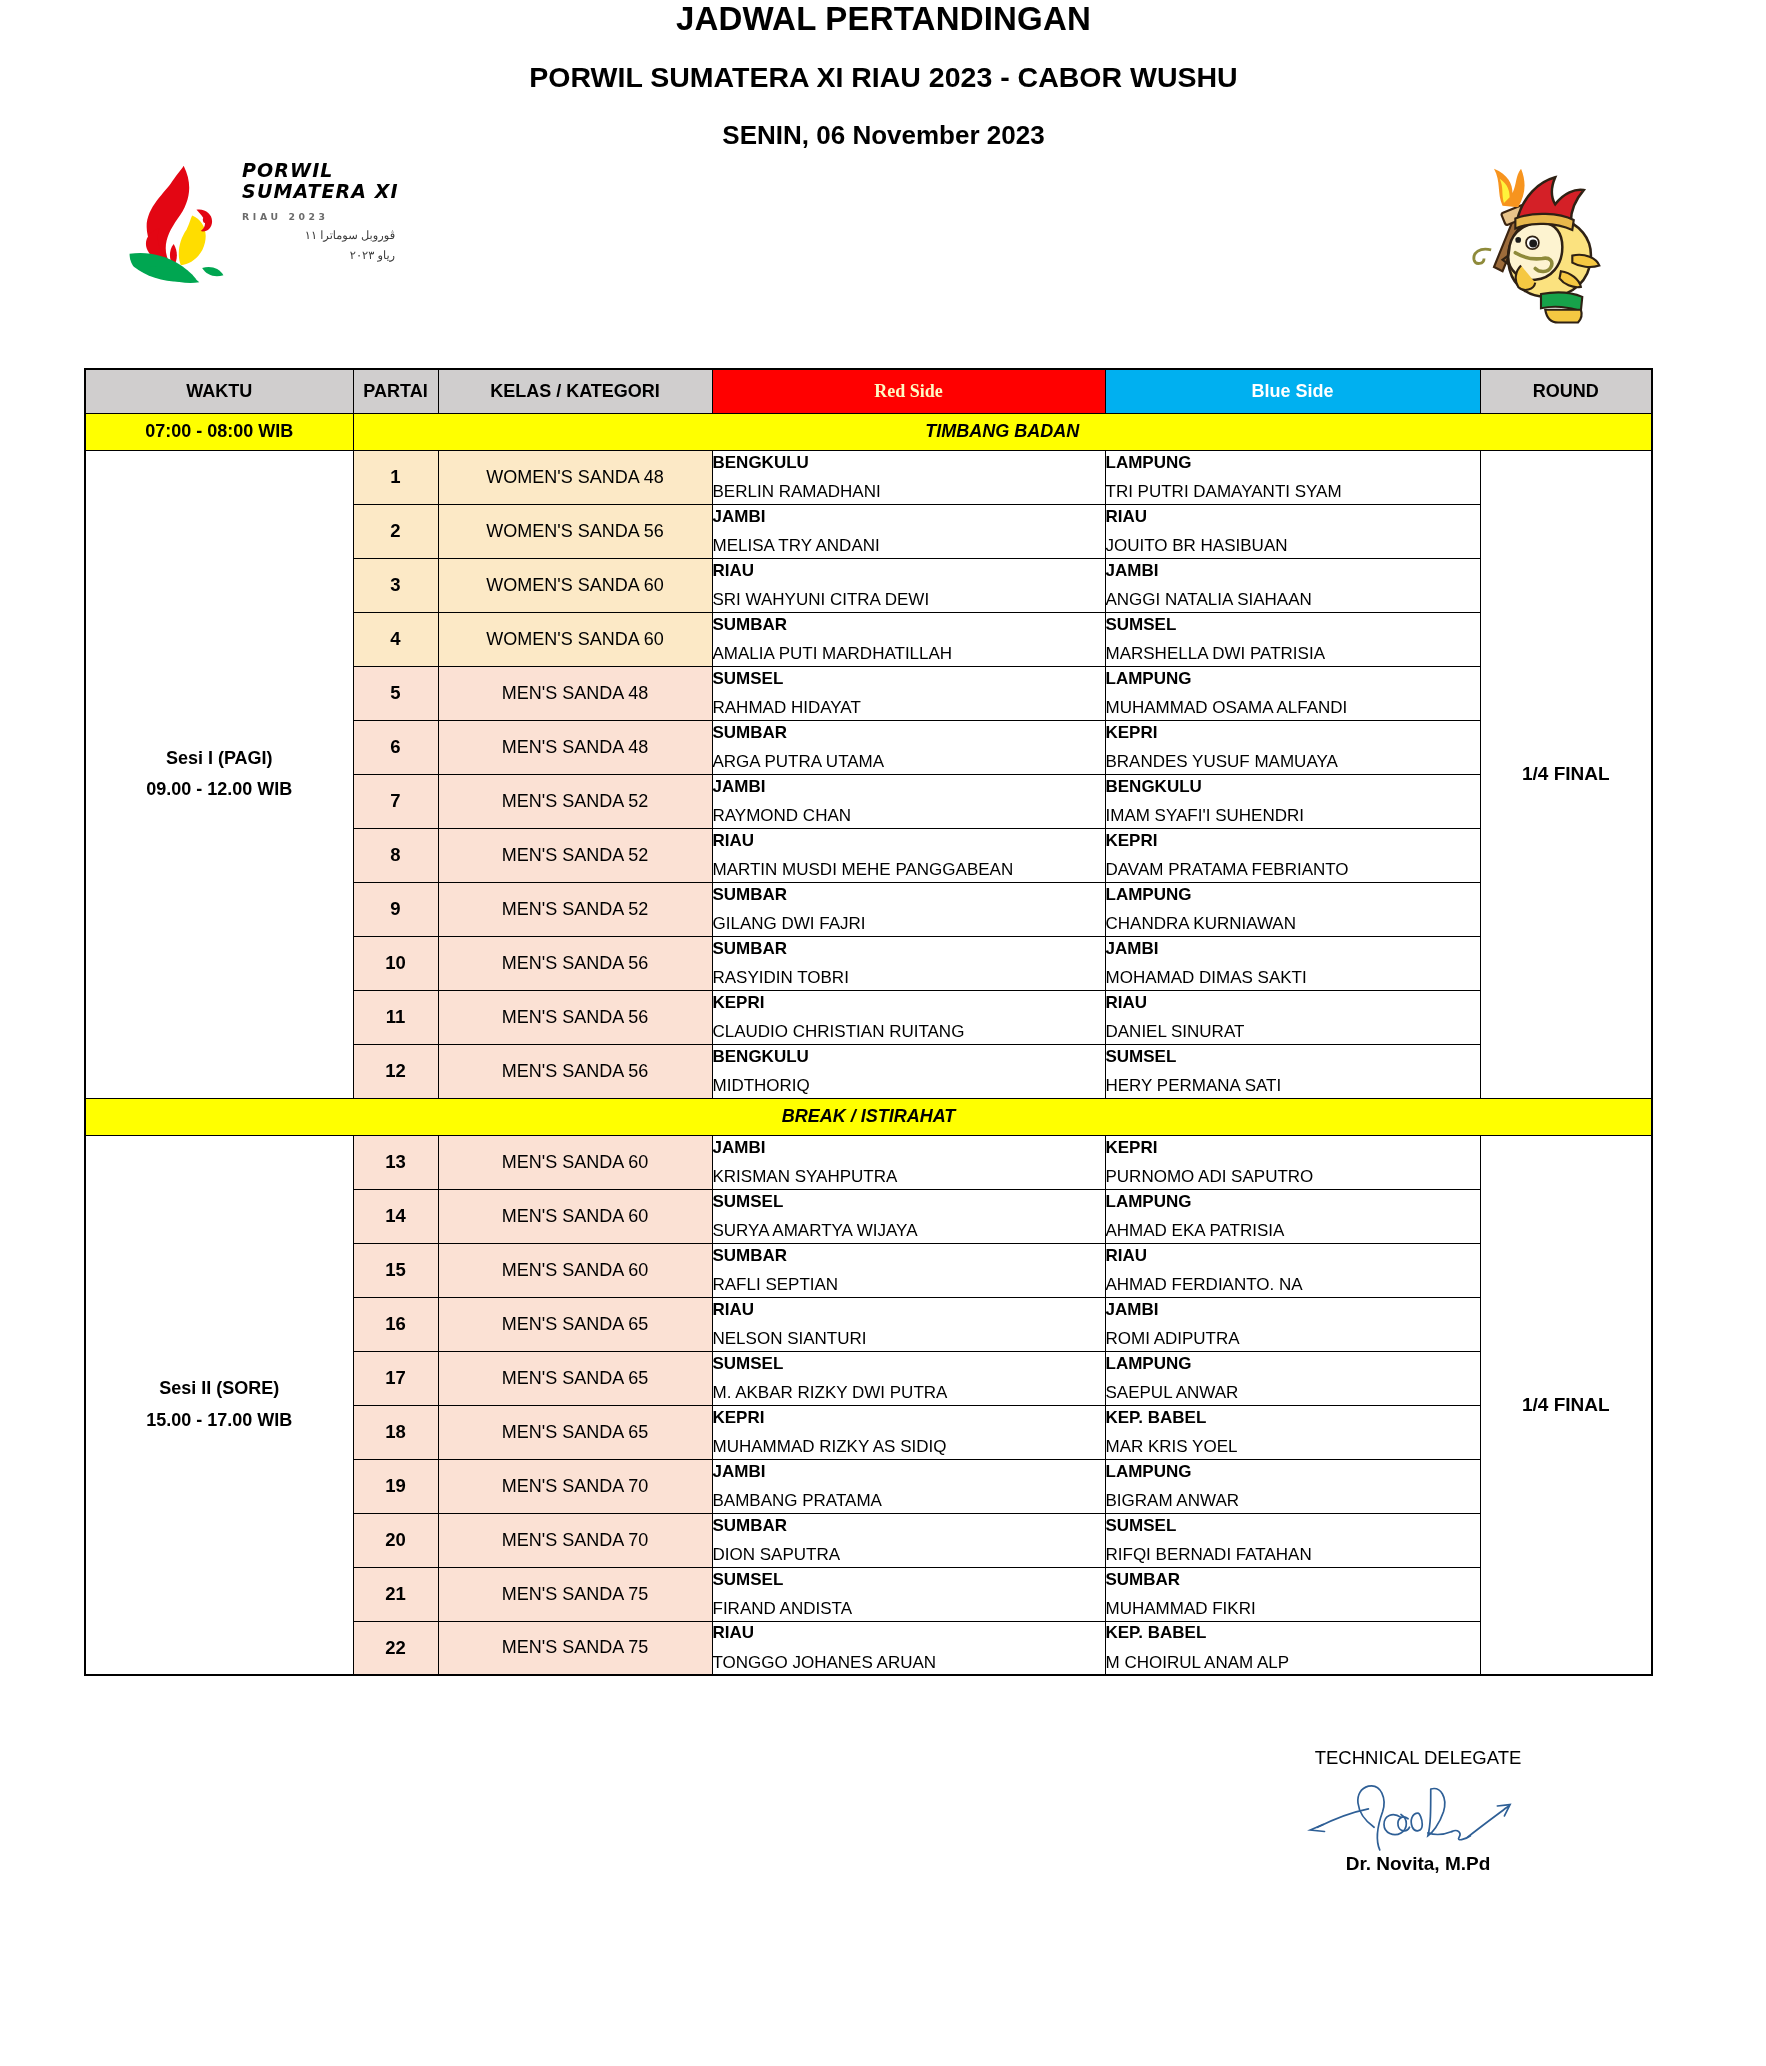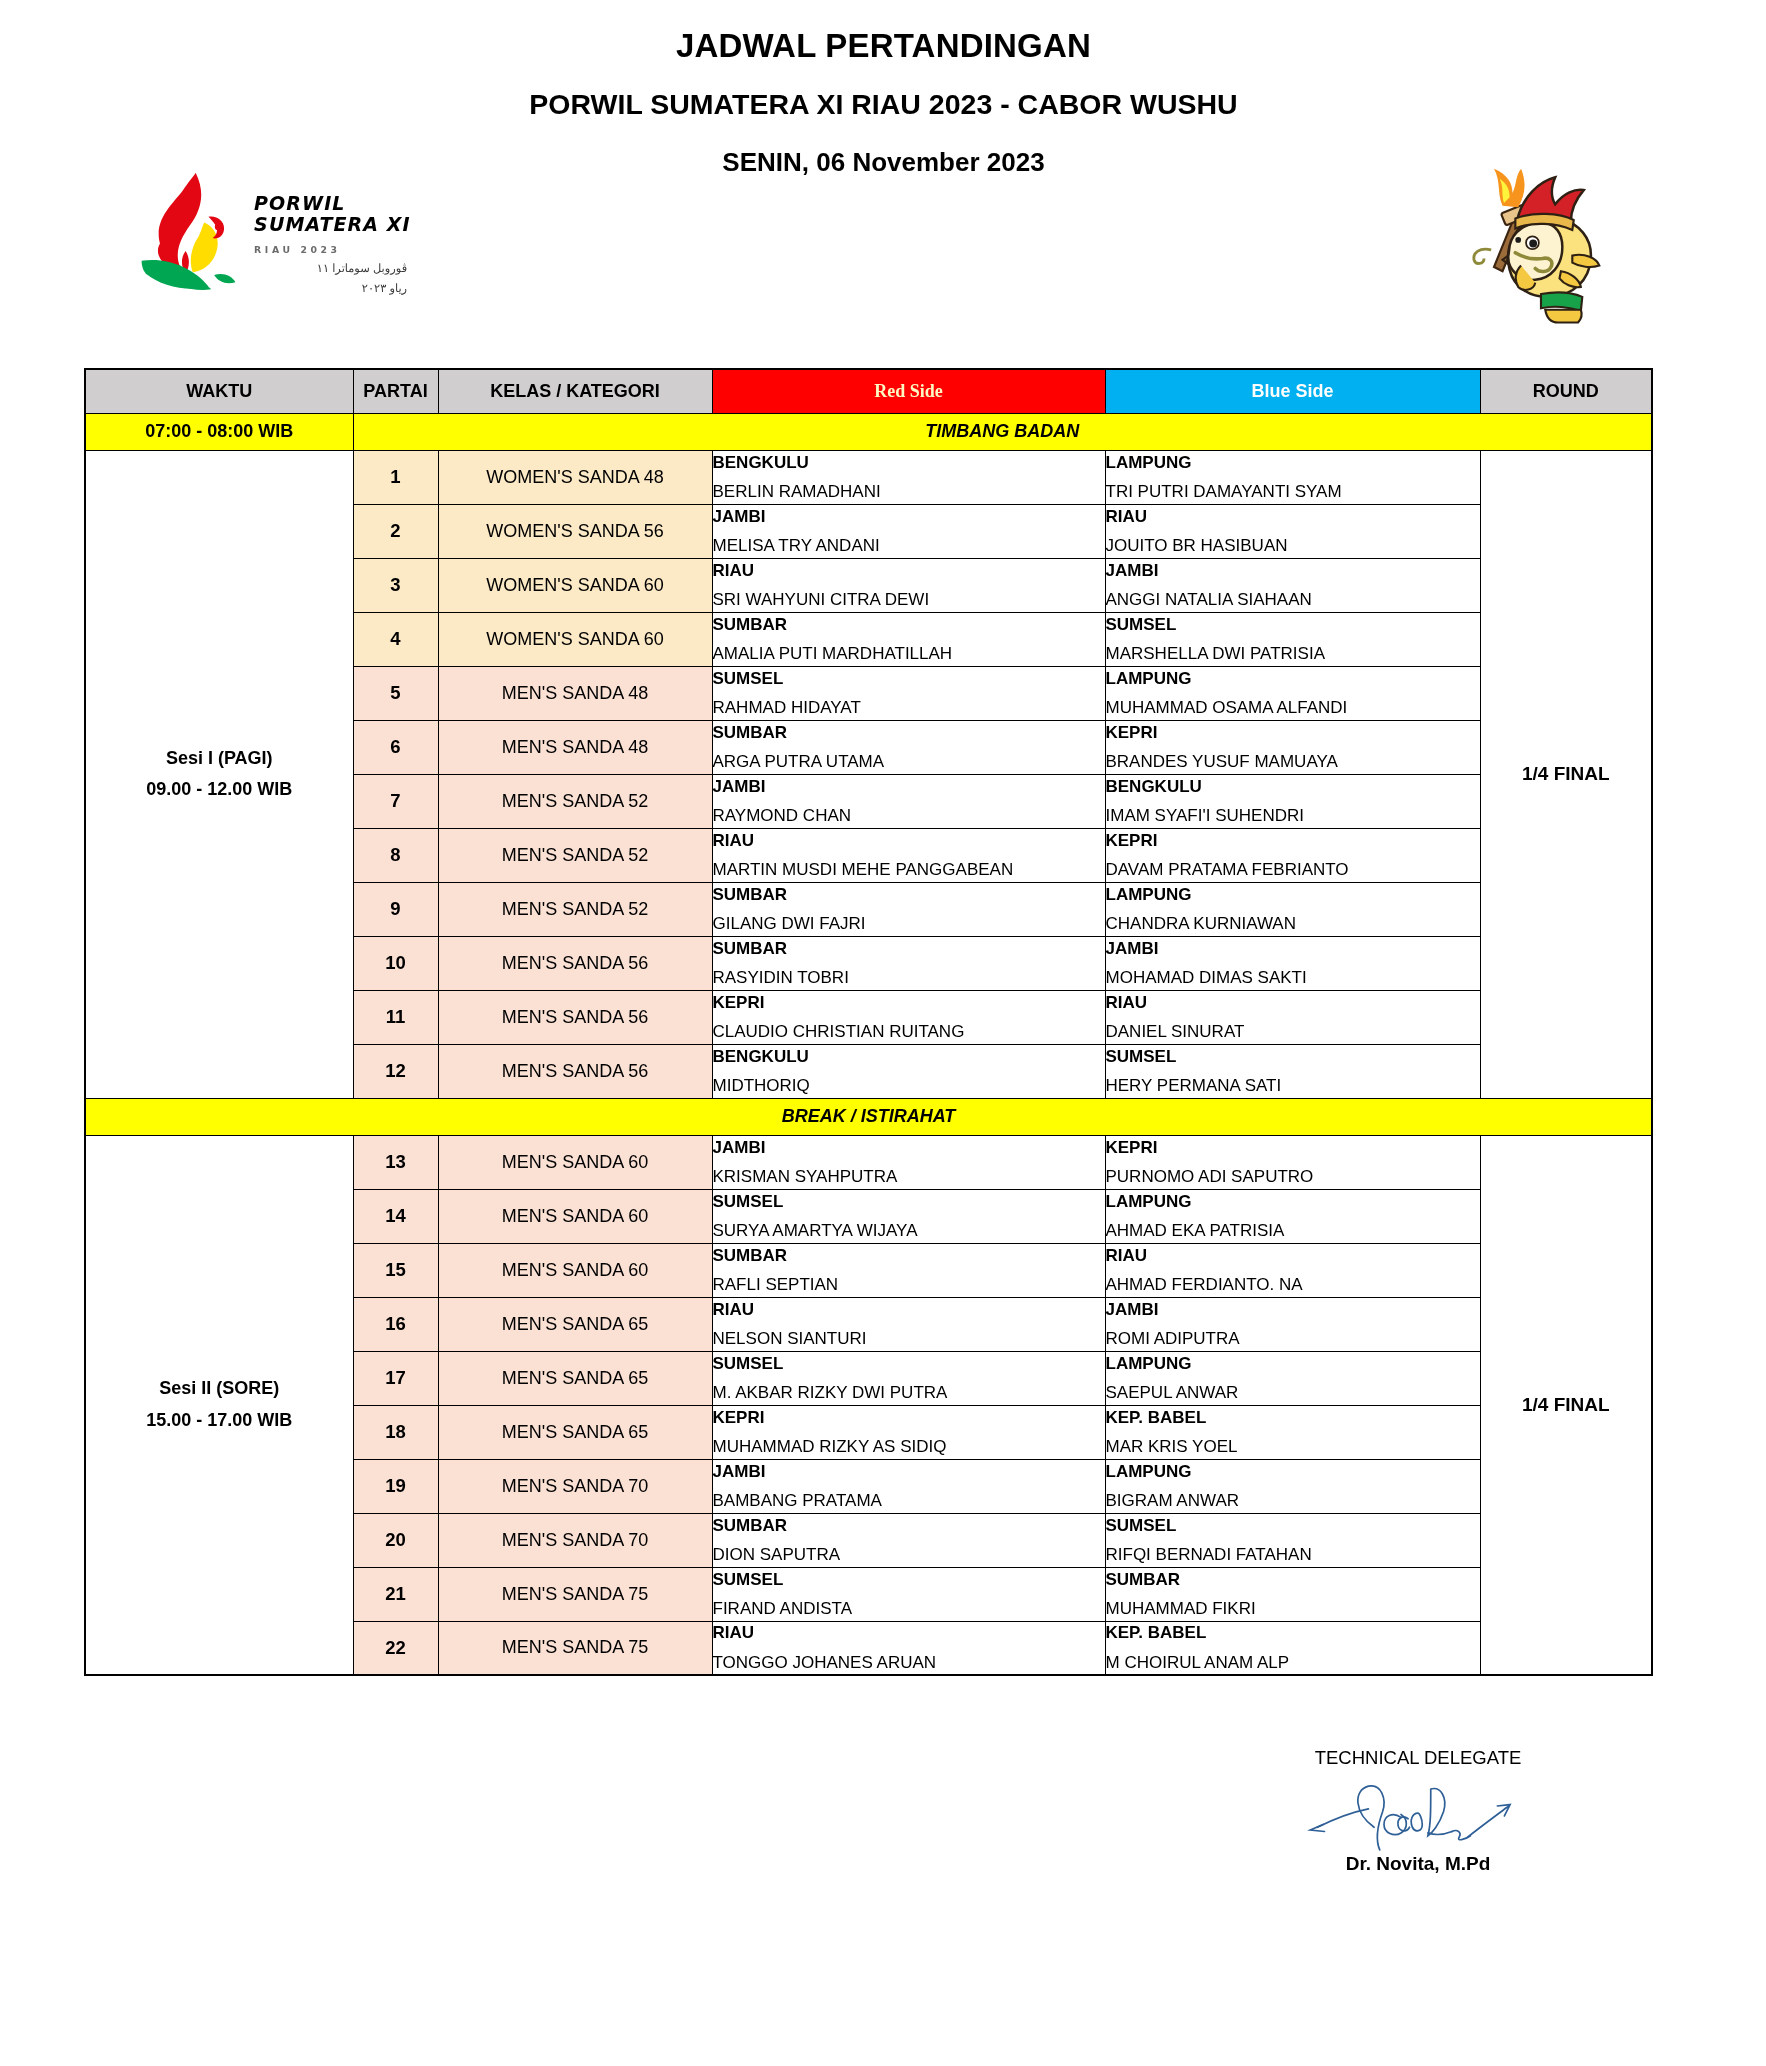--- a/index.html
+++ b/index.html
@@ -12,21 +12,20 @@
     font-family: "Liberation Sans", sans-serif;
     color: #000000;
     position: relative;
     overflow: hidden;
   }
 
   
   .header {
     position: relative;
     height: 214px;
-    padding-top: 27px;
   }
   .header-titles {
     text-align: center;
     width: 100%;
   }
   .title-main {
     font-size: 33px;
     font-weight: bold;
     letter-spacing: 0.2px;
     margin-bottom: 23px;
@@ -37,26 +36,26 @@
     margin-bottom: 26px;
   }
   .title-date {
     font-size: 26px;
     font-weight: bold;
   }
 
   
   .logo-left {
     position: absolute;
-    left: 140px;
+    left: 128px;
     top: 160px;
     width: 285px;
     height: 135px;
     display: flex;
-    align-items: flex-end;
+    align-items: flex-start;
   }
   .logo-mark { width: 107px; height: 128px; flex: 0 0 107px; }
   .logo-text { margin-left: 7.1px; }
   .logo-word1 {
     font-family: "DejaVu Sans", sans-serif;
     font-size: 19px; font-weight: bold; font-style: italic;
     letter-spacing: 1.1px; line-height: 1.08;
   }
   .logo-word2 {
     font-family: "DejaVu Sans", sans-serif;

